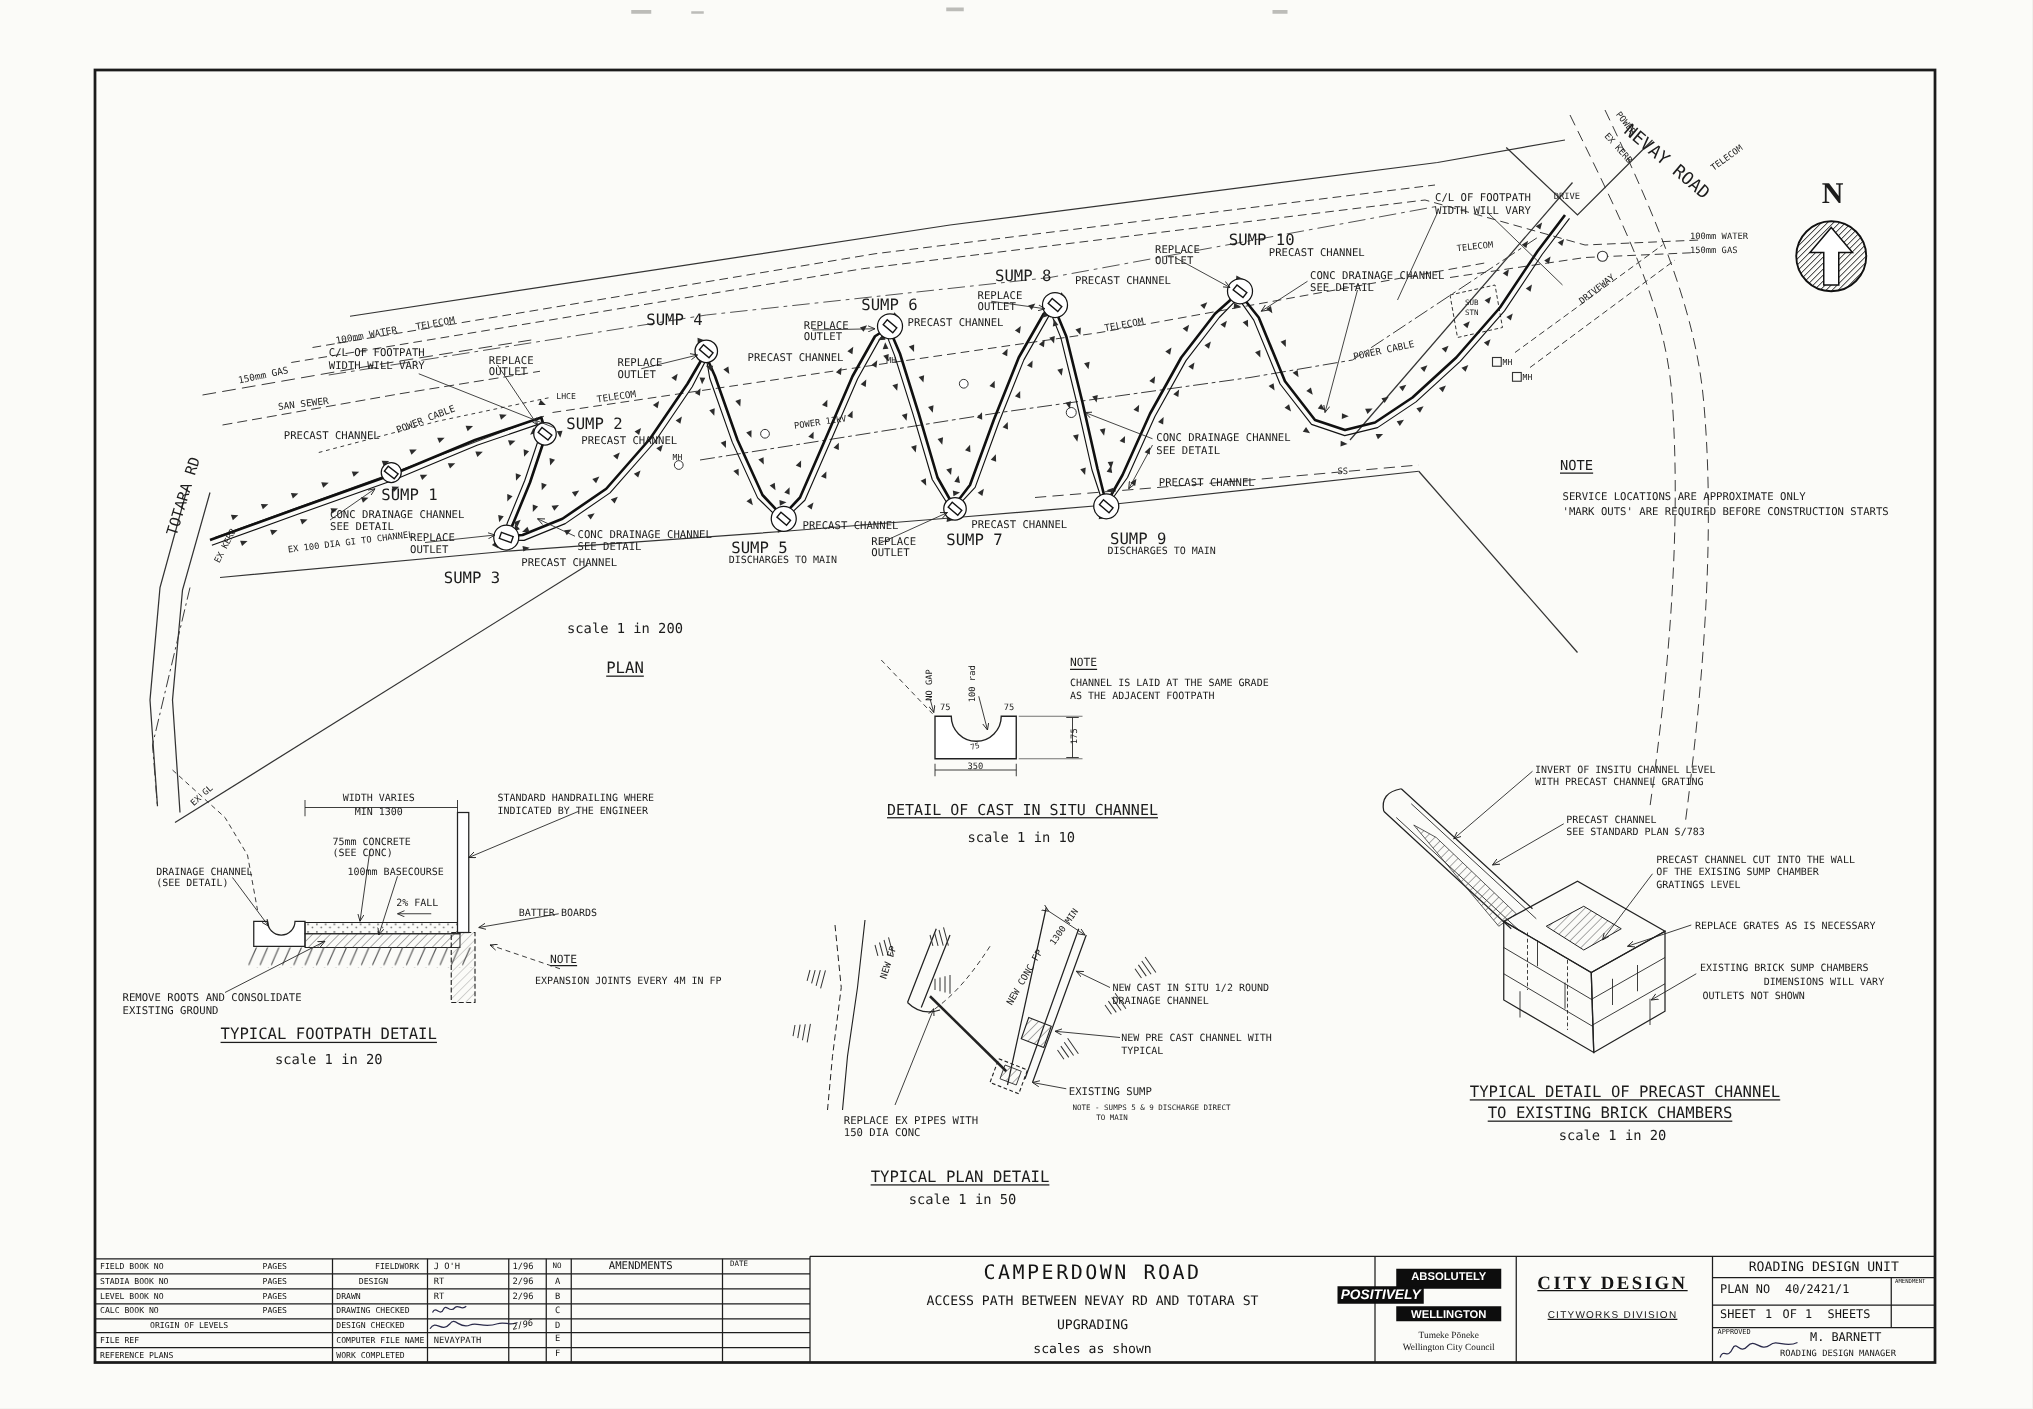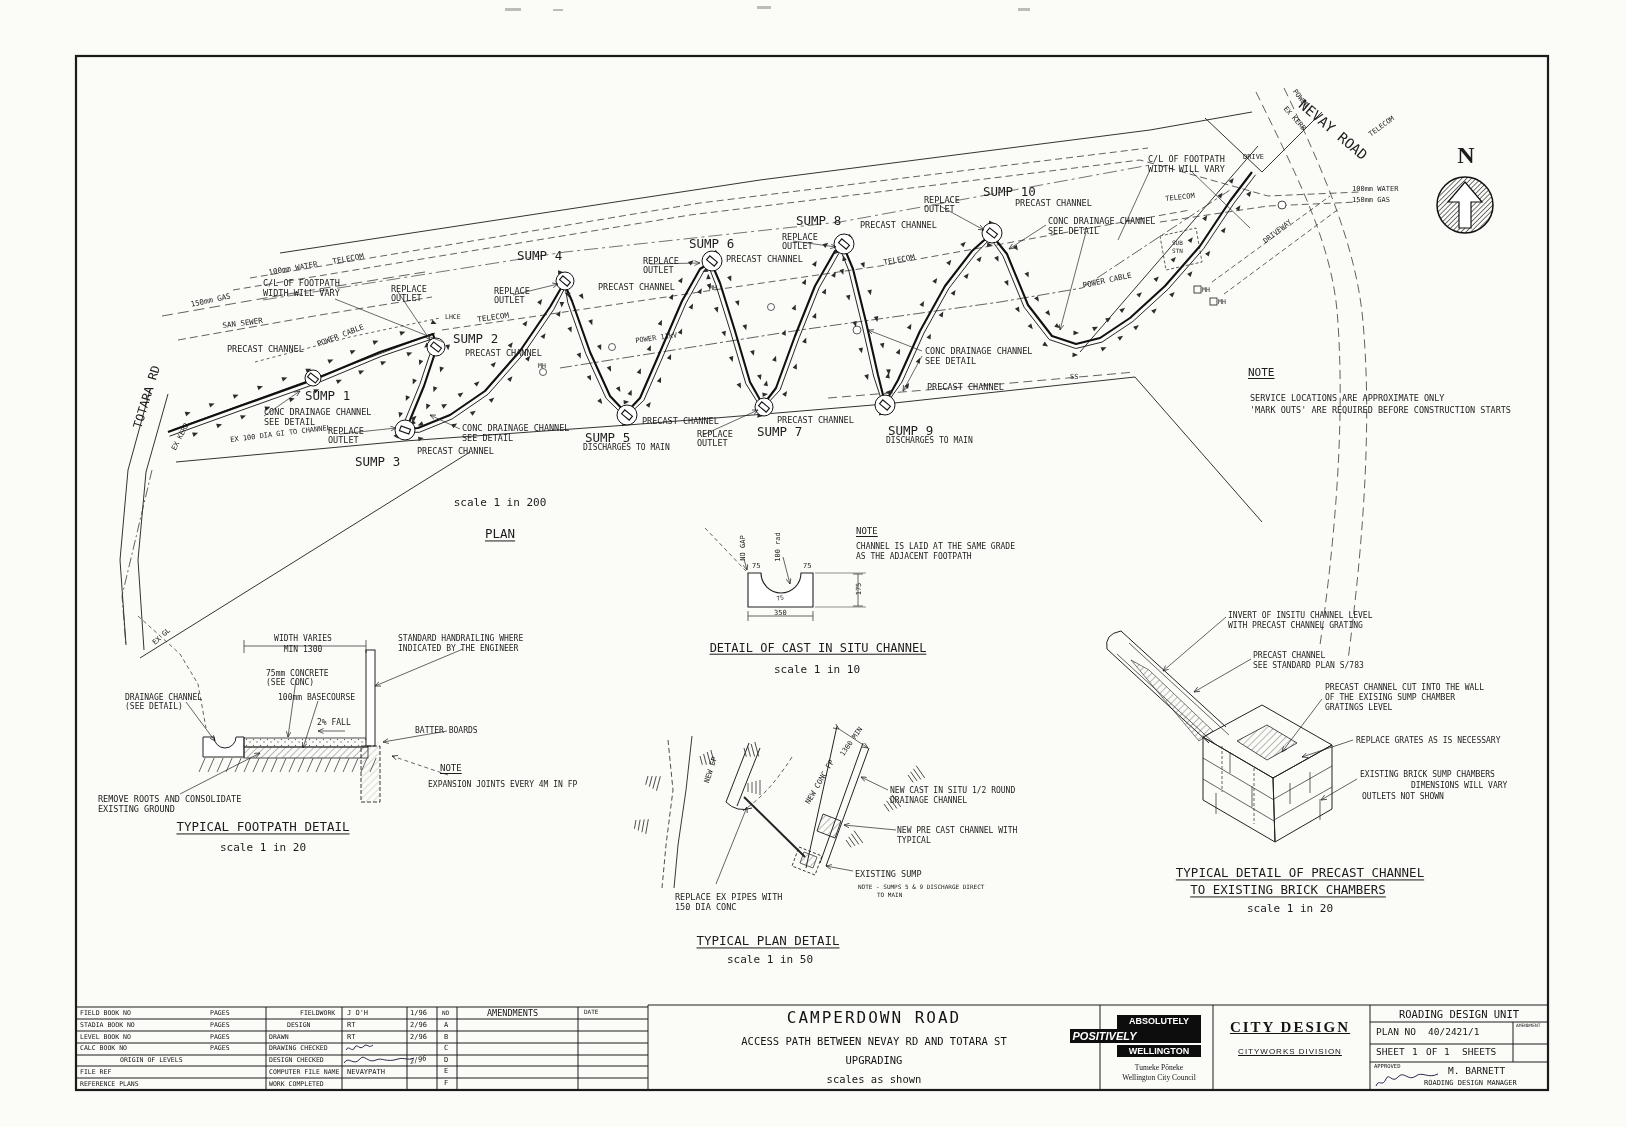--- a/index.html
+++ b/index.html
@@ -453,21 +453,21 @@
 
     <span class="tb" style="left:442px;top:1010px;font-size:6px">NO</span>
     <span class="tb" style="left:487px;top:1009px;font-size:8.5px">AMENDMENTS</span>
     <span class="tb" style="left:584px;top:1009px;font-size:6px">DATE</span>
 
     <span class="tb" style="left:874px;top:1010px;font-size:16px;letter-spacing:2px;transform:translateX(-50%)">CAMPERDOWN ROAD</span>
     <span class="tb" style="left:874px;top:1036px;font-size:10.5px;transform:translateX(-50%)">ACCESS PATH BETWEEN NEVAY RD AND TOTARA ST</span>
     <span class="tb" style="left:874px;top:1055px;font-size:10.5px;transform:translateX(-50%)">UPGRADING</span>
     <span class="tb" style="left:874px;top:1074px;font-size:10.5px;transform:translateX(-50%)">scales as shown</span>
 
-    <div class="bar" style="left:1117px;top:1015px;width:84px;height:28px;font-size:9px;line-height:12px">ABSOLUTELY</div>
+    <div class="bar" style="left:1117px;top:1015px;width:84px;height:16px;font-size:9px;line-height:12px">ABSOLUTELY</div>
     <div class="bar" style="left:1070px;top:1029px;width:69px;height:14px;font-size:11px;line-height:14px;font-style:italic">POSITIVELY</div>
     <div class="bar" style="left:1117px;top:1045px;width:84px;height:12px;font-size:9px;line-height:12px">WELLINGTON</div>
     <span class="tb" style="left:1159px;top:1064px;font-size:7.5px;font-family:'Liberation Serif',serif;transform:translateX(-50%)">Tumeke Pōneke</span>
     <span class="tb" style="left:1159px;top:1074px;font-size:7.5px;font-family:'Liberation Serif',serif;transform:translateX(-50%)">Wellington City Council</span>
 
     <span class="tb" style="left:1290px;top:1020px;font-size:15px;font-family:'Liberation Serif',serif;font-weight:bold;letter-spacing:2px;text-decoration:underline;transform:translateX(-50%)">CITY DESIGN</span>
     <span class="tb" style="left:1290px;top:1048px;font-size:8px;letter-spacing:1px;text-decoration:underline;font-family:'Liberation Sans',sans-serif;transform:translateX(-50%)">CITYWORKS DIVISION</span>
 
     <span class="tb" style="left:1459px;top:1009px;font-size:10.5px;transform:translateX(-50%)">ROADING DESIGN UNIT</span>
     <span class="tb" style="left:1376px;top:1027px;font-size:9.5px">PLAN NO</span>

